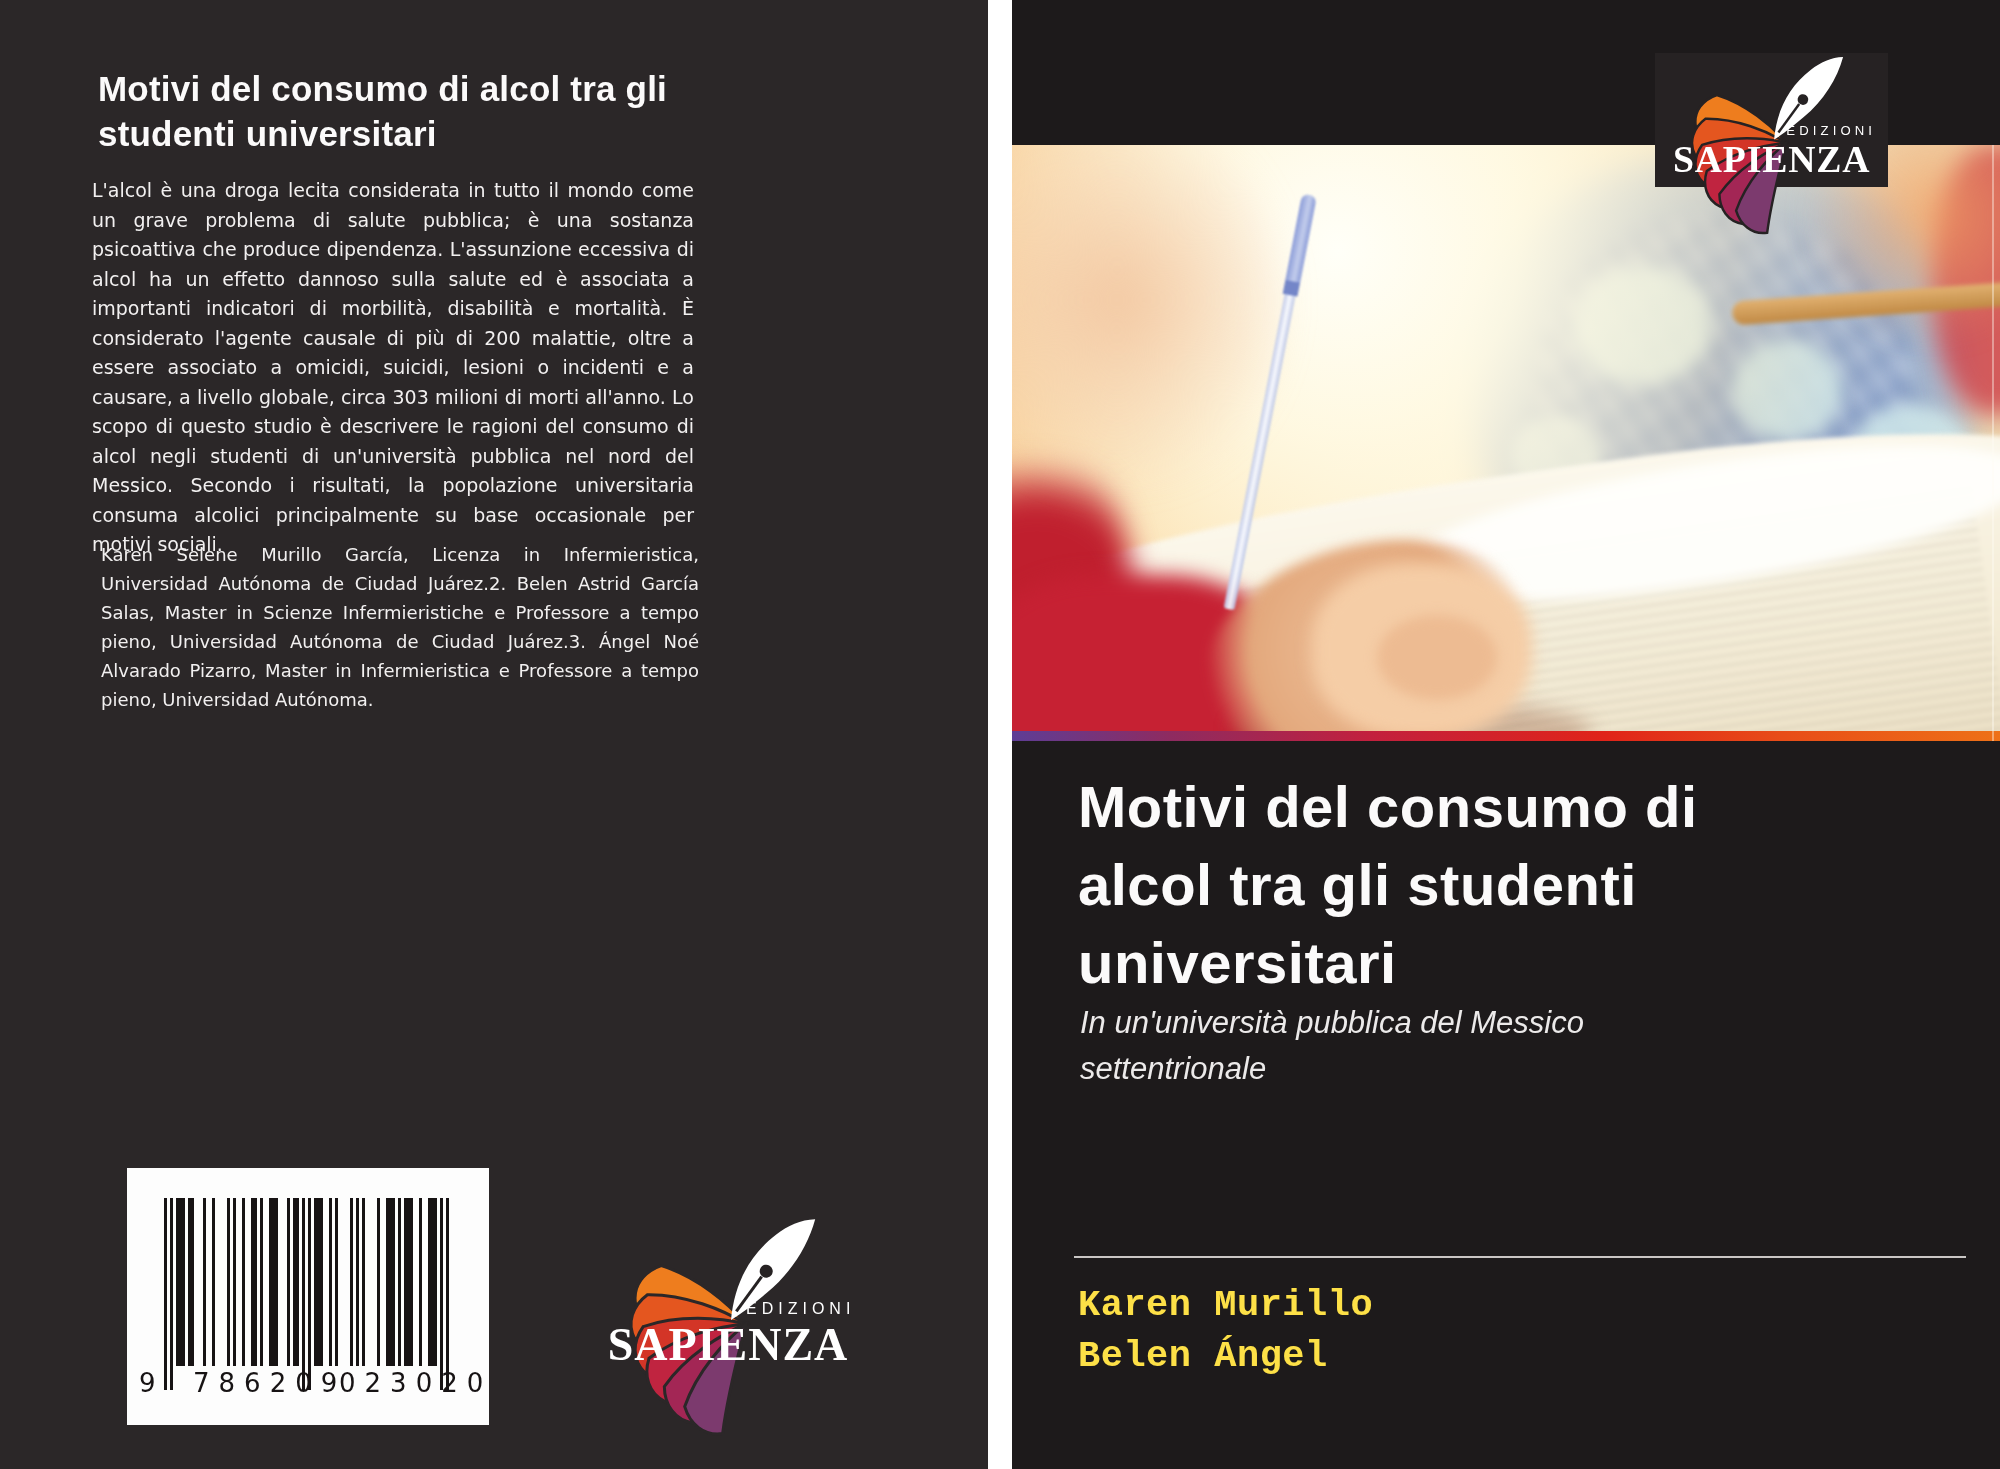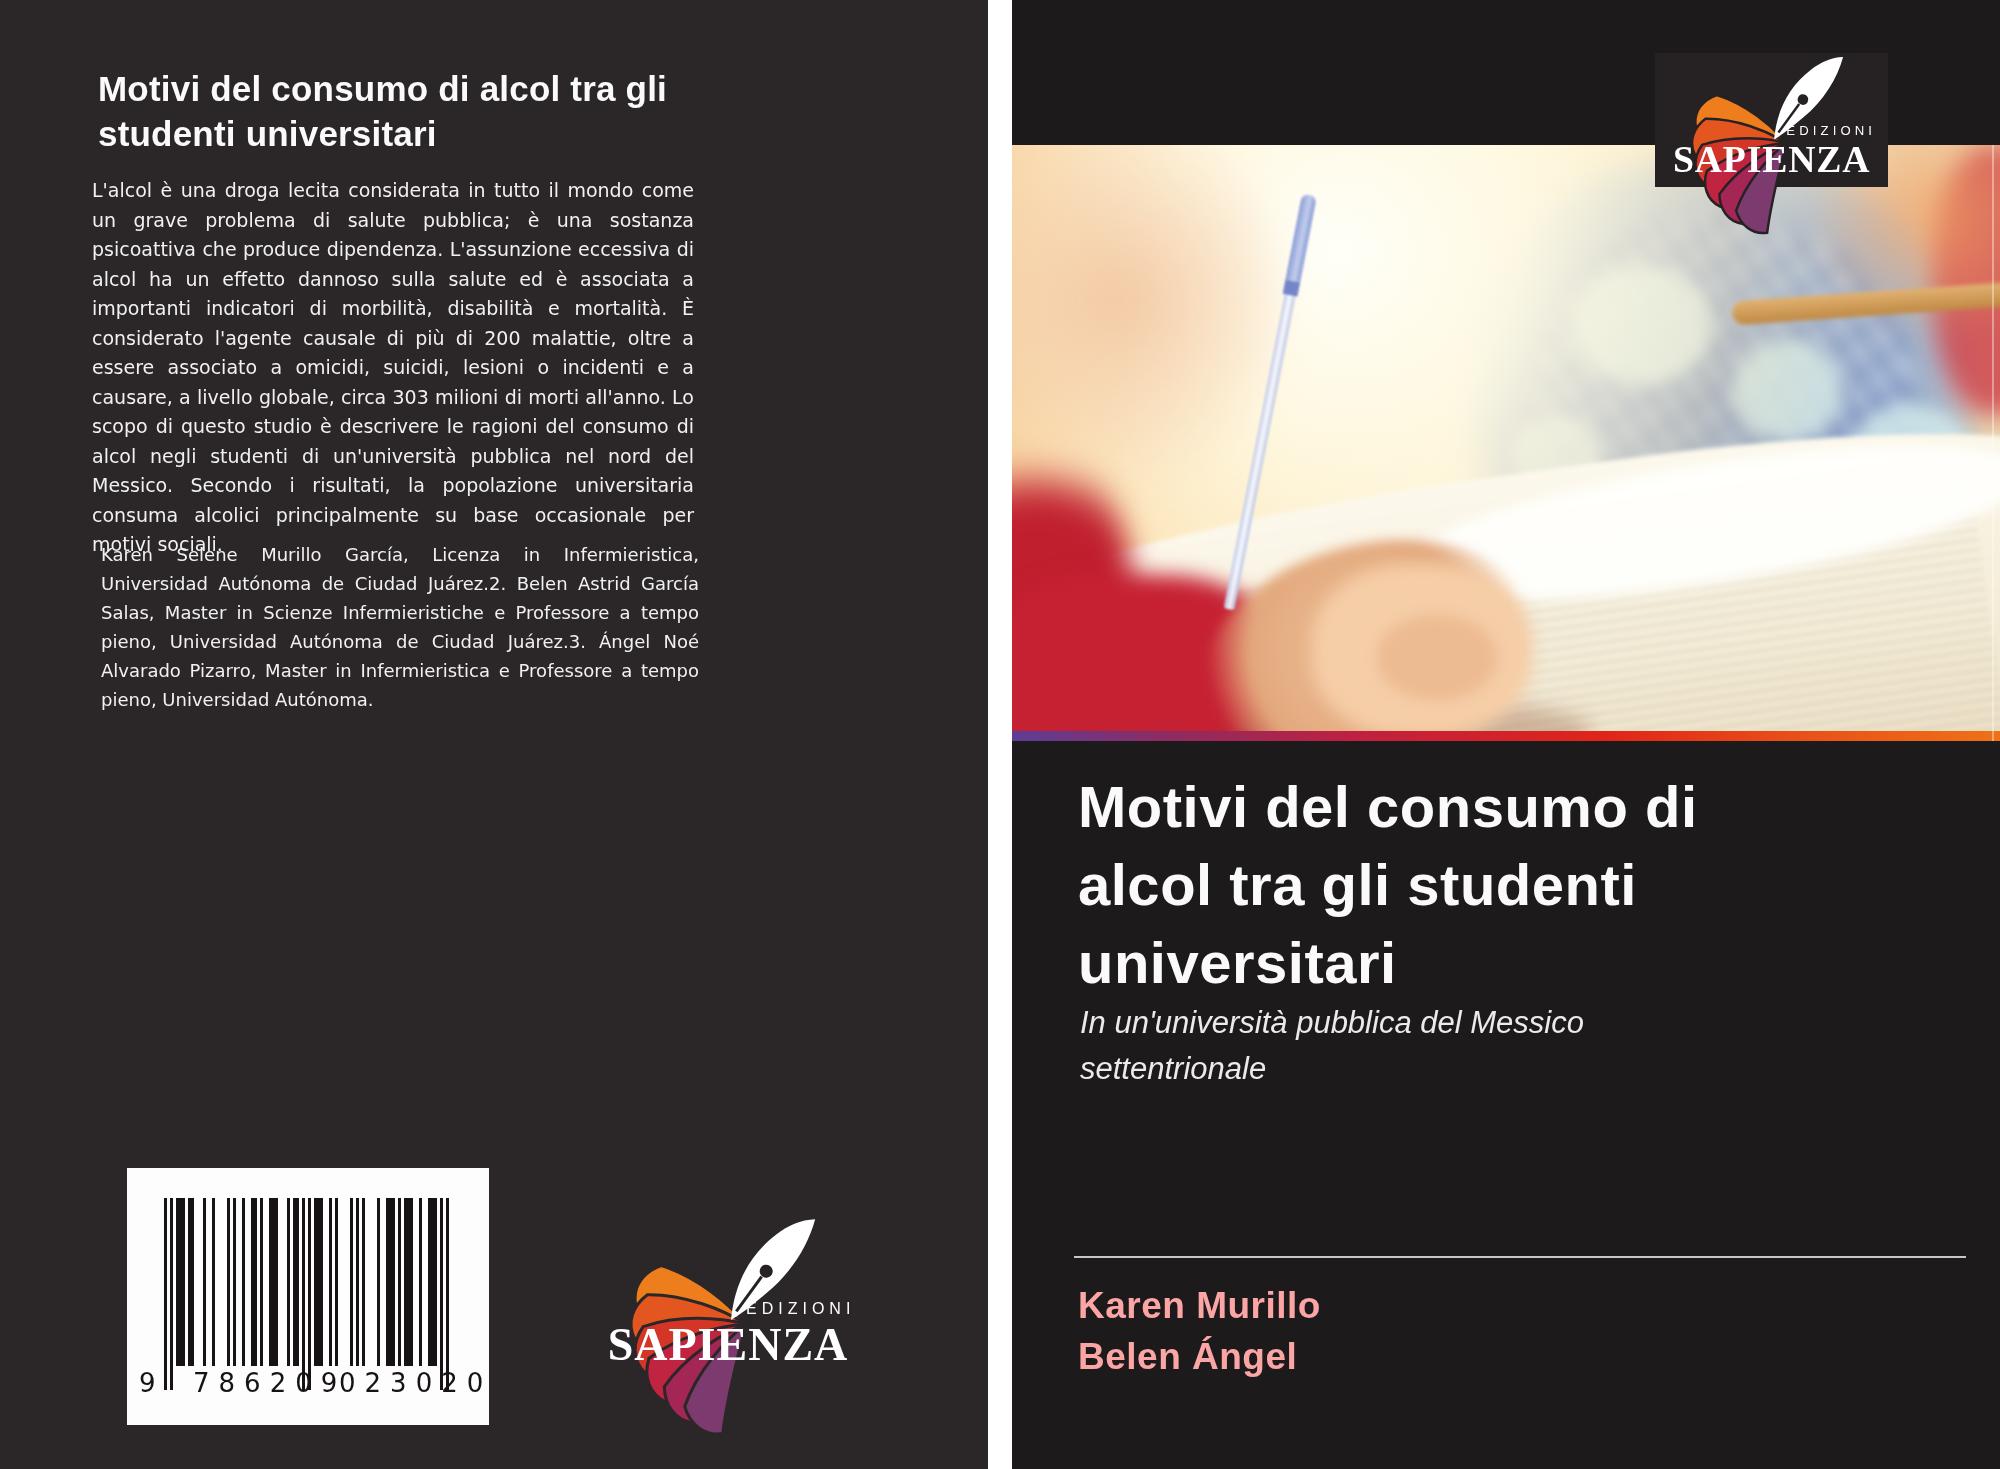--- a/index.html
+++ b/index.html
@@ -135,22 +135,22 @@
     font-size:58px;line-height:78px;color:#fbfafa;letter-spacing:.5px;
   }
   .front-subtitle{
     position:absolute;left:68px;top:1000px;width:640px;margin:0;
     font-family:"Liberation Sans",sans-serif;font-style:italic;font-weight:400;
     font-size:31px;line-height:46px;color:#eceaea;
   }
   .rule{position:absolute;left:62px;top:1256px;width:892px;height:2px;background:#c9c6c4;}
   .authors{position:absolute;left:66px;top:1280px;margin:0;}
   .authors div{
-    font-family:Liberation Sans, sans-serif;font-weight:bold;
-    font-size:37px;line-height:51px;color:#fca5a5;letter-spacing:.5px;
+    font-family:Liberation Mono, monospace;font-weight:bold;
+    font-size:37px;line-height:51px;color:#fde047;letter-spacing:.5px;
   }
 </style>
 </head>
 <body>
 
 <div class="book">
 
   <section class="back">
     <h1 class="back-title">Motivi del consumo di alcol tra gli studenti universitari</h1>
     <p class="synopsis">L'alcol è una droga lecita considerata in tutto il mondo come un grave problema di salute pubblica; è una sostanza psicoattiva che produce dipendenza. L'assunzione eccessiva di alcol ha un effetto dannoso sulla salute ed è associata a importanti indicatori di morbilità, disabilità e mortalità. È considerato l'agente causale di più di 200 malattie, oltre a essere associato a omicidi, suicidi, lesioni o incidenti e a causare, a livello globale, circa 303 milioni di morti all'anno. Lo scopo di questo studio è descrivere le ragioni del consumo di alcol negli studenti di un'università pubblica nel nord del Messico. Secondo i risultati, la popolazione universitaria consuma alcolici principalmente su base occasionale per motivi sociali.</p>

